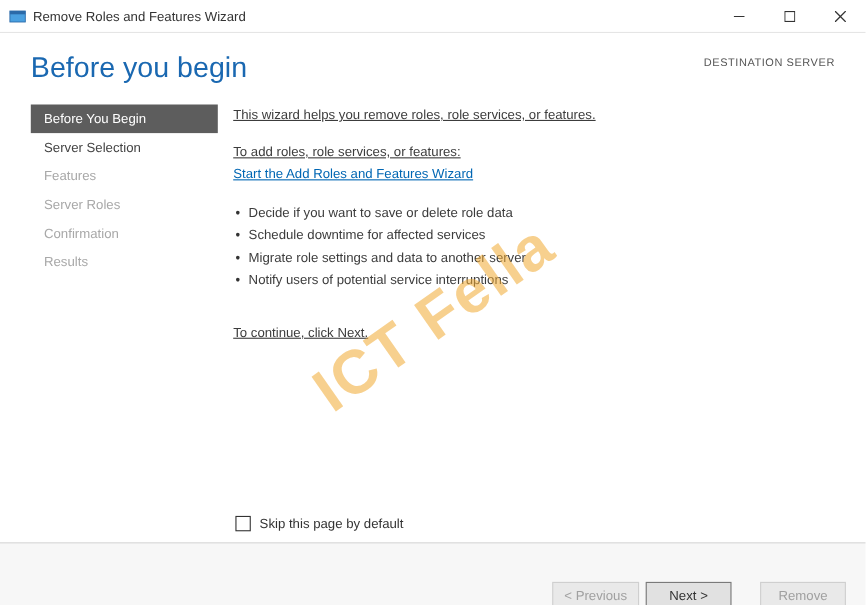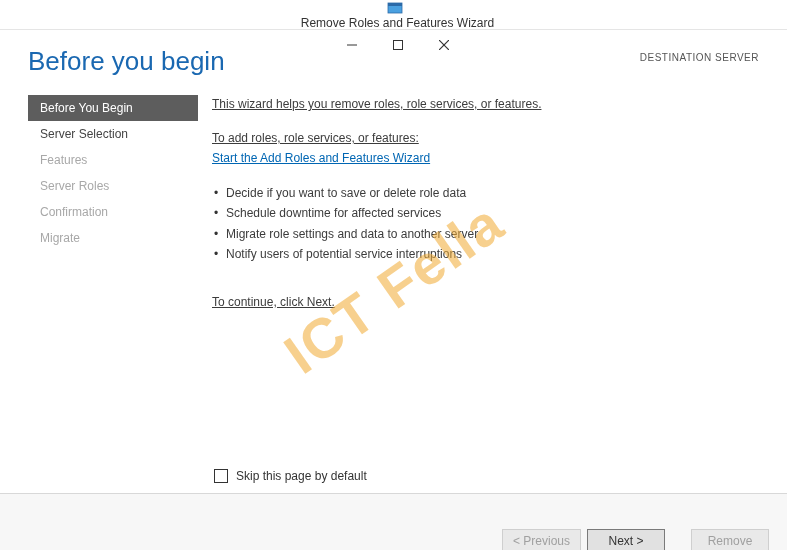--- a/index.html
+++ b/index.html
@@ -1,18 +1,18 @@
 <!DOCTYPE html>
 <html><head>
   <meta charset="utf-8">
   <style>
     * { box-sizing: border-box; margin: 0; padding: 0; }
     body { font-family: "Segoe UI", Tahoma, sans-serif; font-size: 12px; background: #fff; width: 787px; height: 550px; overflow: hidden; position: relative; }
     
-    .titlebar { height: 30px; display: flex; align-items: center; padding: 0 0 0 8px; border-bottom: 1px solid #e5e5e5; flex-direction: column; }
+    .titlebar { height: 30px; display: flex; align-items: center; padding: 0 0 0 8px; border-bottom: 1px solid #e5e5e5; }
     .titlebar-icon { width: 16px; height: 16px; margin-right: 6px; display: flex; align-items: center; justify-content: center; }
     .titlebar-title { flex: 1; font-size: 12px; color: #333; }
     .win-controls { display: flex; }
     .win-btn { width: 46px; height: 30px; display: flex; align-items: center; justify-content: center; cursor: pointer; }
     
     .header { padding: 16px 28px 10px 28px; display: flex; justify-content: space-between; align-items: flex-start; }
     .page-title { font-size: 26px; font-weight: 300; color: #1a68b1; }
     .dest-server { font-size: 10px; color: #555; letter-spacing: 0.5px; text-align: right; padding-top: 6px; margin-left: 48px; }
     
     .body-row { display: flex; padding: 0 28px; height: 378px; }
@@ -78,21 +78,21 @@
   <div class="dest-server">DESTINATION SERVER</div>
 </div>
 
 <div class="body-row">
   <div class="sidebar">
     <div class="nav-item active">Before You Begin</div>
     <div class="nav-item enabled">Server Selection</div>
     <div class="nav-item">Features</div>
     <div class="nav-item">Server Roles</div>
     <div class="nav-item">Confirmation</div>
-    <div class="nav-item">Migrate</div>
+    <div class="nav-item">Results</div>
   </div>
 
   <div class="content">
     <p class="spaced">This wizard helps you remove roles, role services, or features.</p>
     <p style="margin-bottom:2px">To add roles, role services, or features:</p>
     <p class="link spaced">Start the Add Roles and Features Wizard</p>
     <ul class="bullets">
       <li>Decide if you want to save or delete role data</li>
       <li>Schedule downtime for affected services</li>
       <li>Migrate role settings and data to another server</li>

